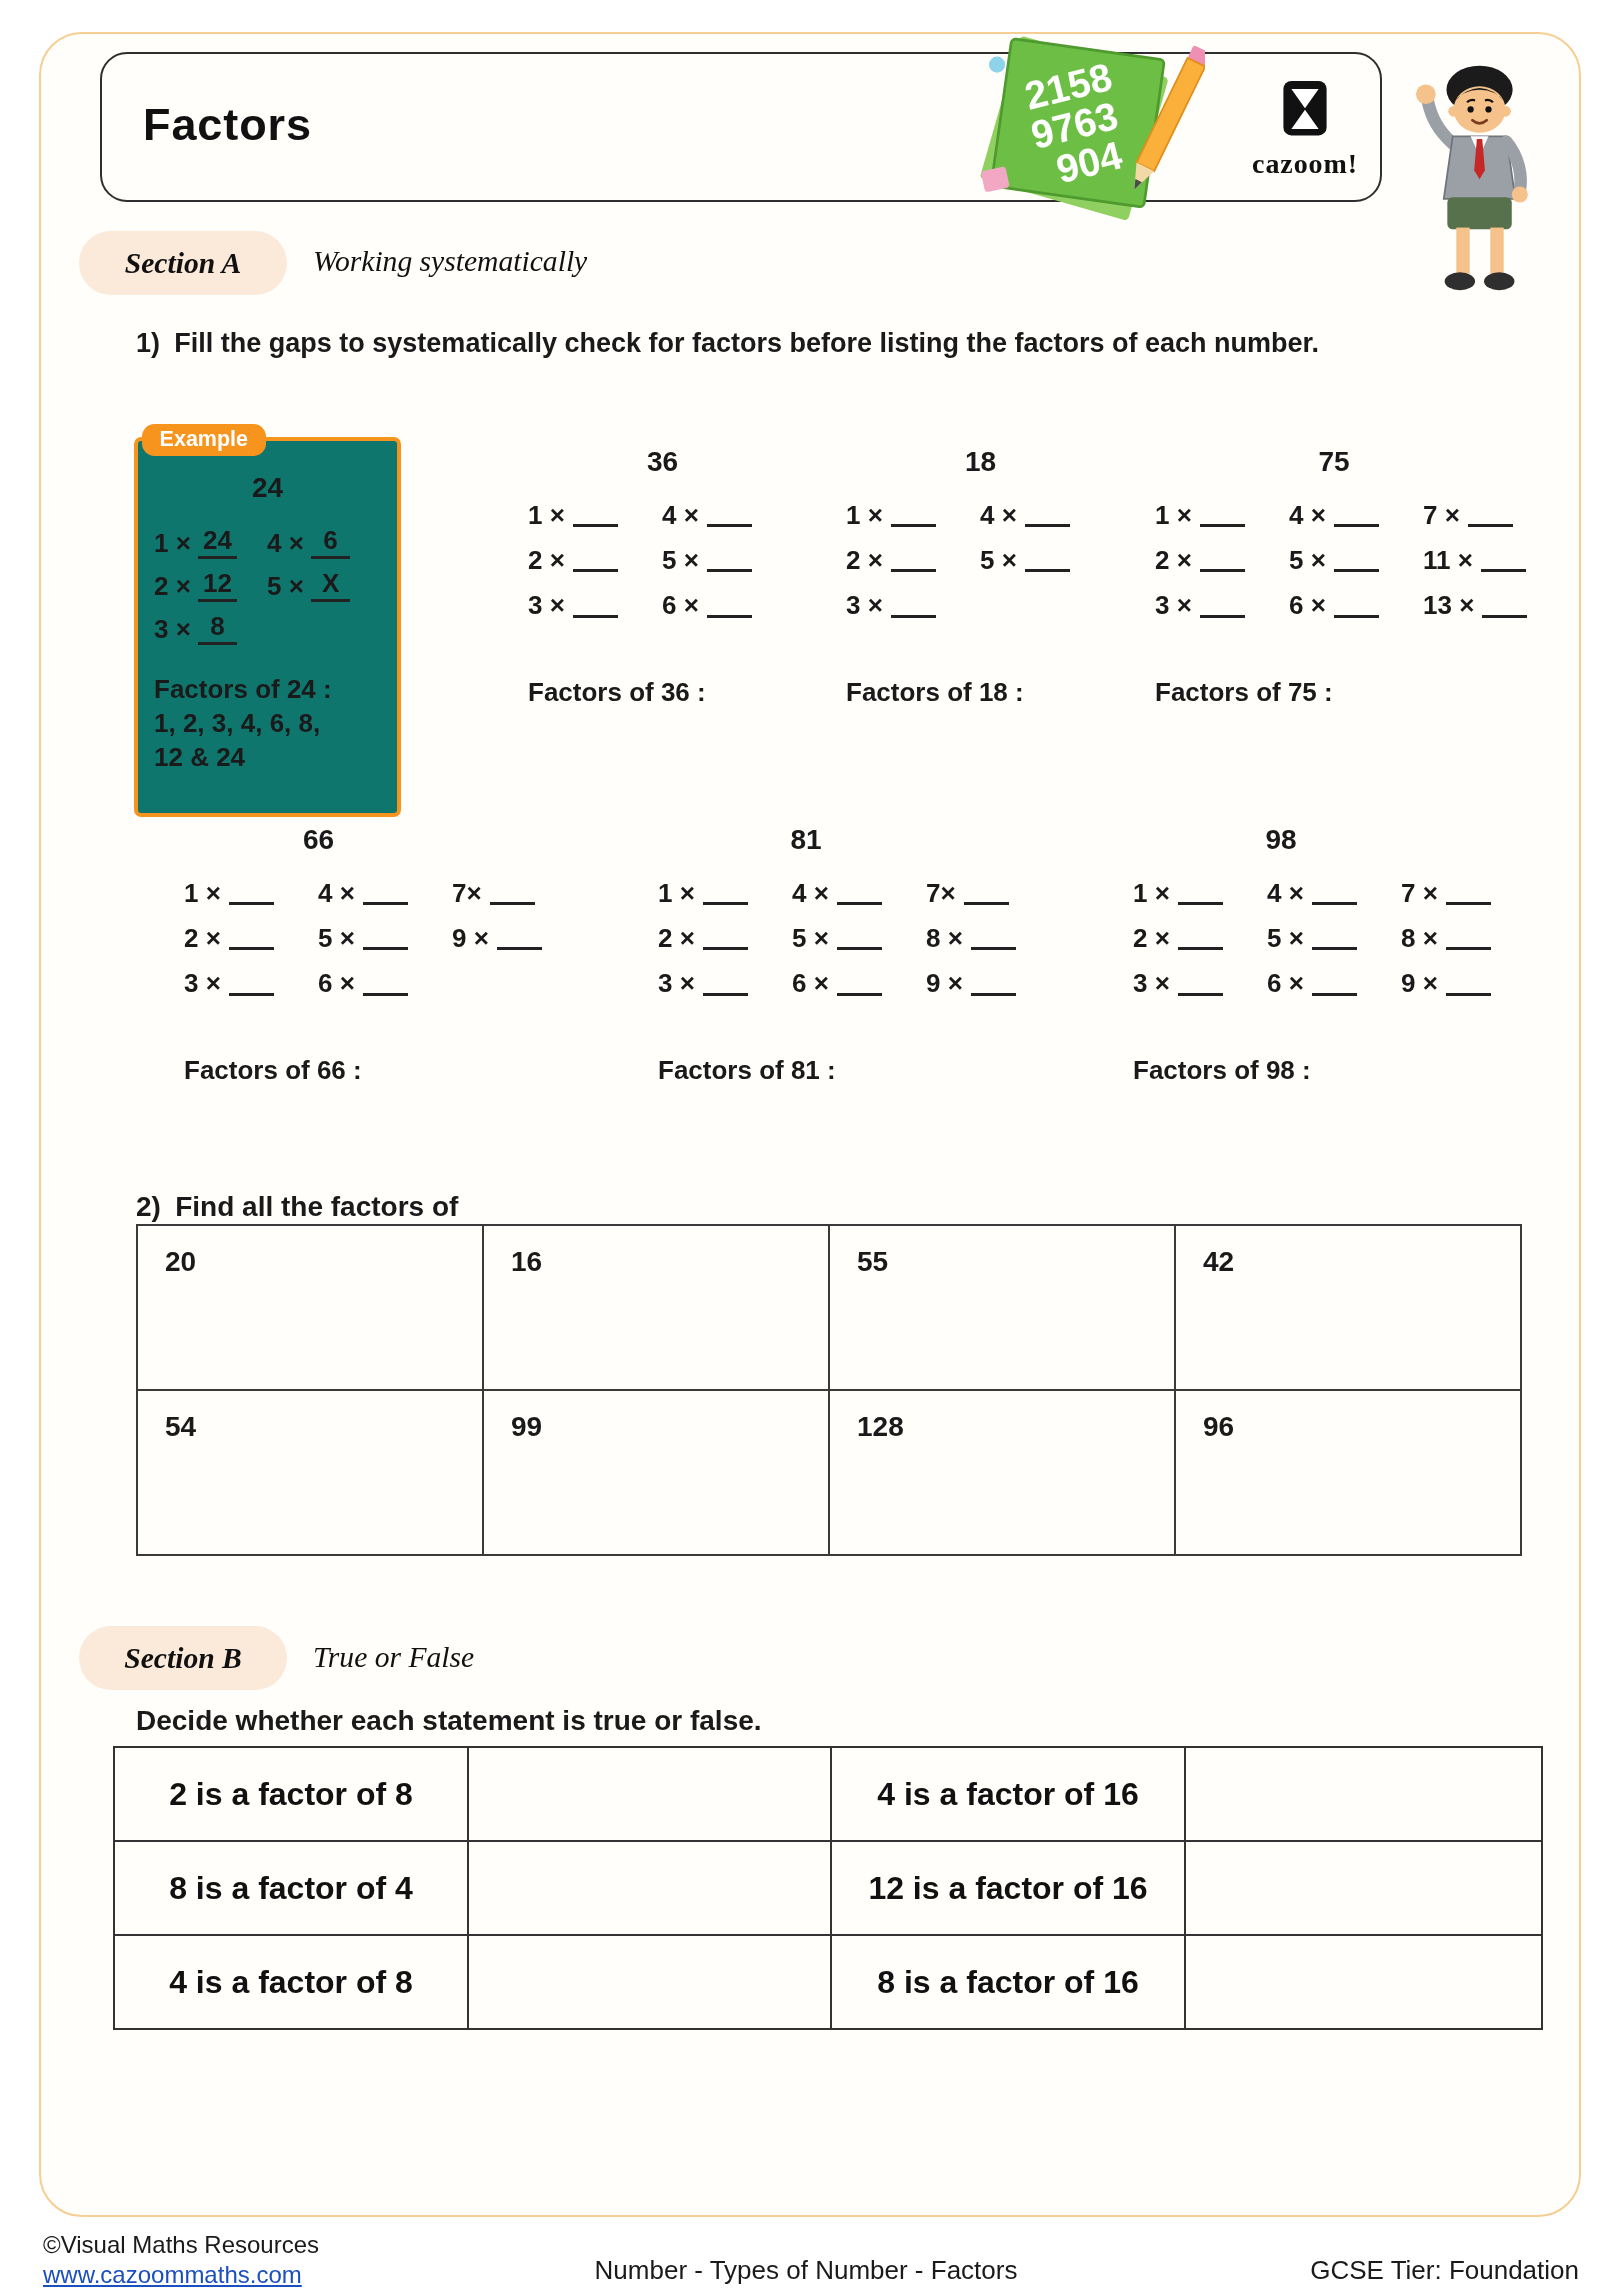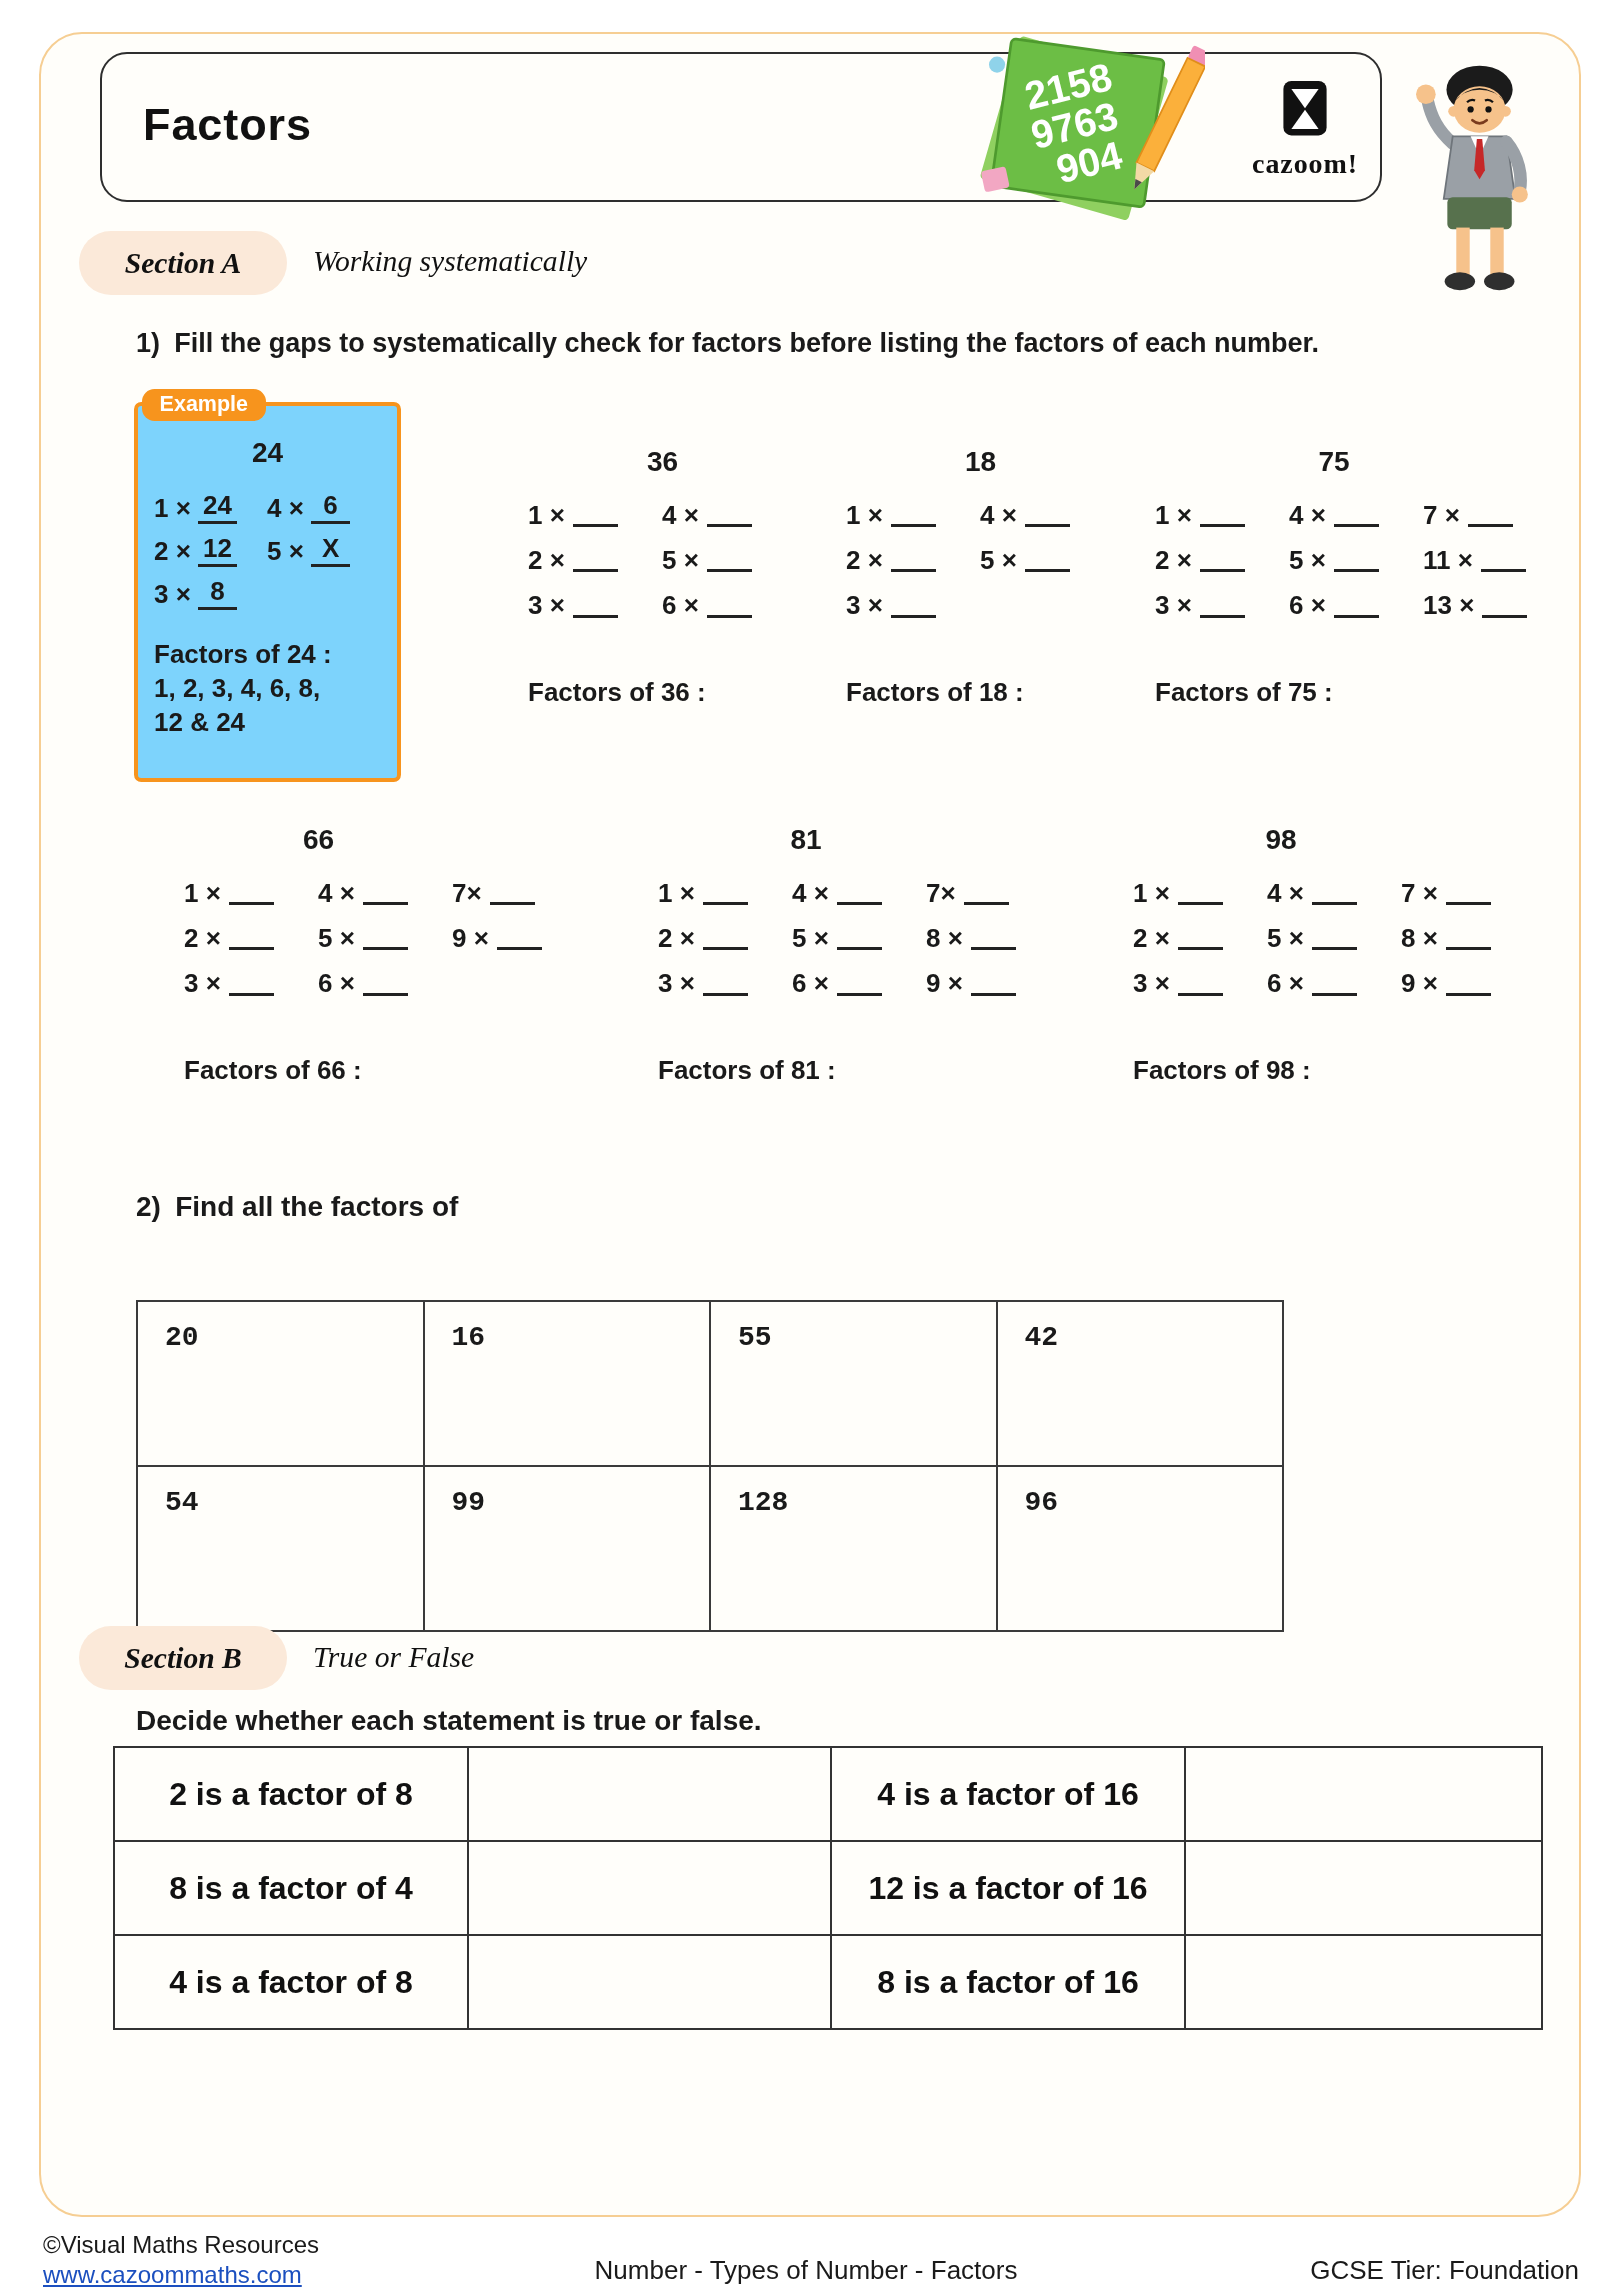--- a/index.html
+++ b/index.html
@@ -49,22 +49,22 @@
   .subtitle-b { left:313px; top:1641px; }
 
   
   .qline { position:absolute; display:flex; gap:14.3px; font-weight:bold; }
   .q1 { left:136px; top:324px; width:1343px; font-size:27px; line-height:38px; }
   .q1 .qtext { width:1290px; }
   .q2 { left:136px; top:1191px; font-size:28px; }
 
   
   .example-box {
-    position:absolute; left:134px; top:402px; width:267px; height:380px;
-    border:4.5px solid #F7941D; border-radius:7.2px; background:#7dd3fc; z-index:2;
+    position:absolute; left:134px; top:437px; width:267px; height:380px;
+    border:4.5px solid #F7941D; border-radius:7.2px; background:#0f766e; z-index:2;
   }
   .example-tag {
     position:absolute; left:3.6px; top:-17px; background:#F7941D; color:#fff;
     font-weight:bold; font-size:21.5px; padding:2.7px 18px 4.5px; border-radius:12.5px;
   }
   .ex-inner { padding:18px 16px 0 16px; }
   .exnum { text-align:center; font-size:28px; font-weight:bold; margin-top:12.5px; }
   .exrows { margin-top:12.5px; }
   .exrow { display:flex; height:43px; align-items:flex-end; }
   .excell { width:113px; display:flex; align-items:flex-end; font-weight:bold; font-size:26px; }
@@ -81,22 +81,22 @@
   .frow { display:flex; }
   .fcell { width:134px; display:flex; align-items:flex-end; font-weight:bold; font-size:26px; white-space:nowrap; }
   .blank {
     display:inline-block; width:45px; height:5.4px;
     border-bottom:3.6px solid #222; margin-left:8px; margin-bottom:3.6px;
   }
   .flab { position:absolute; left:0; top:231px; font-size:26px; font-weight:bold; white-space:nowrap; }
 
   
   .q2-table {
-    position:absolute; left:136px; top:1300px; width:1148px;
-    border-collapse:collapse; table-layout:fixed;font-family:Liberation Mono, monospace;
+    position:absolute; left:136px; top:1224px; width:1386px;
+    border-collapse:collapse; table-layout:fixed;
   }
   .q2-table td {
     border:2.2px solid #3a3a3a; height:165px; vertical-align:top;
     padding:19.7px 0 0 27px; font-size:28px; font-weight:bold;
   }
 
   
   .tf-table {
     position:absolute; left:113px; top:1746px; width:1428px;
     border-collapse:collapse; table-layout:fixed;

